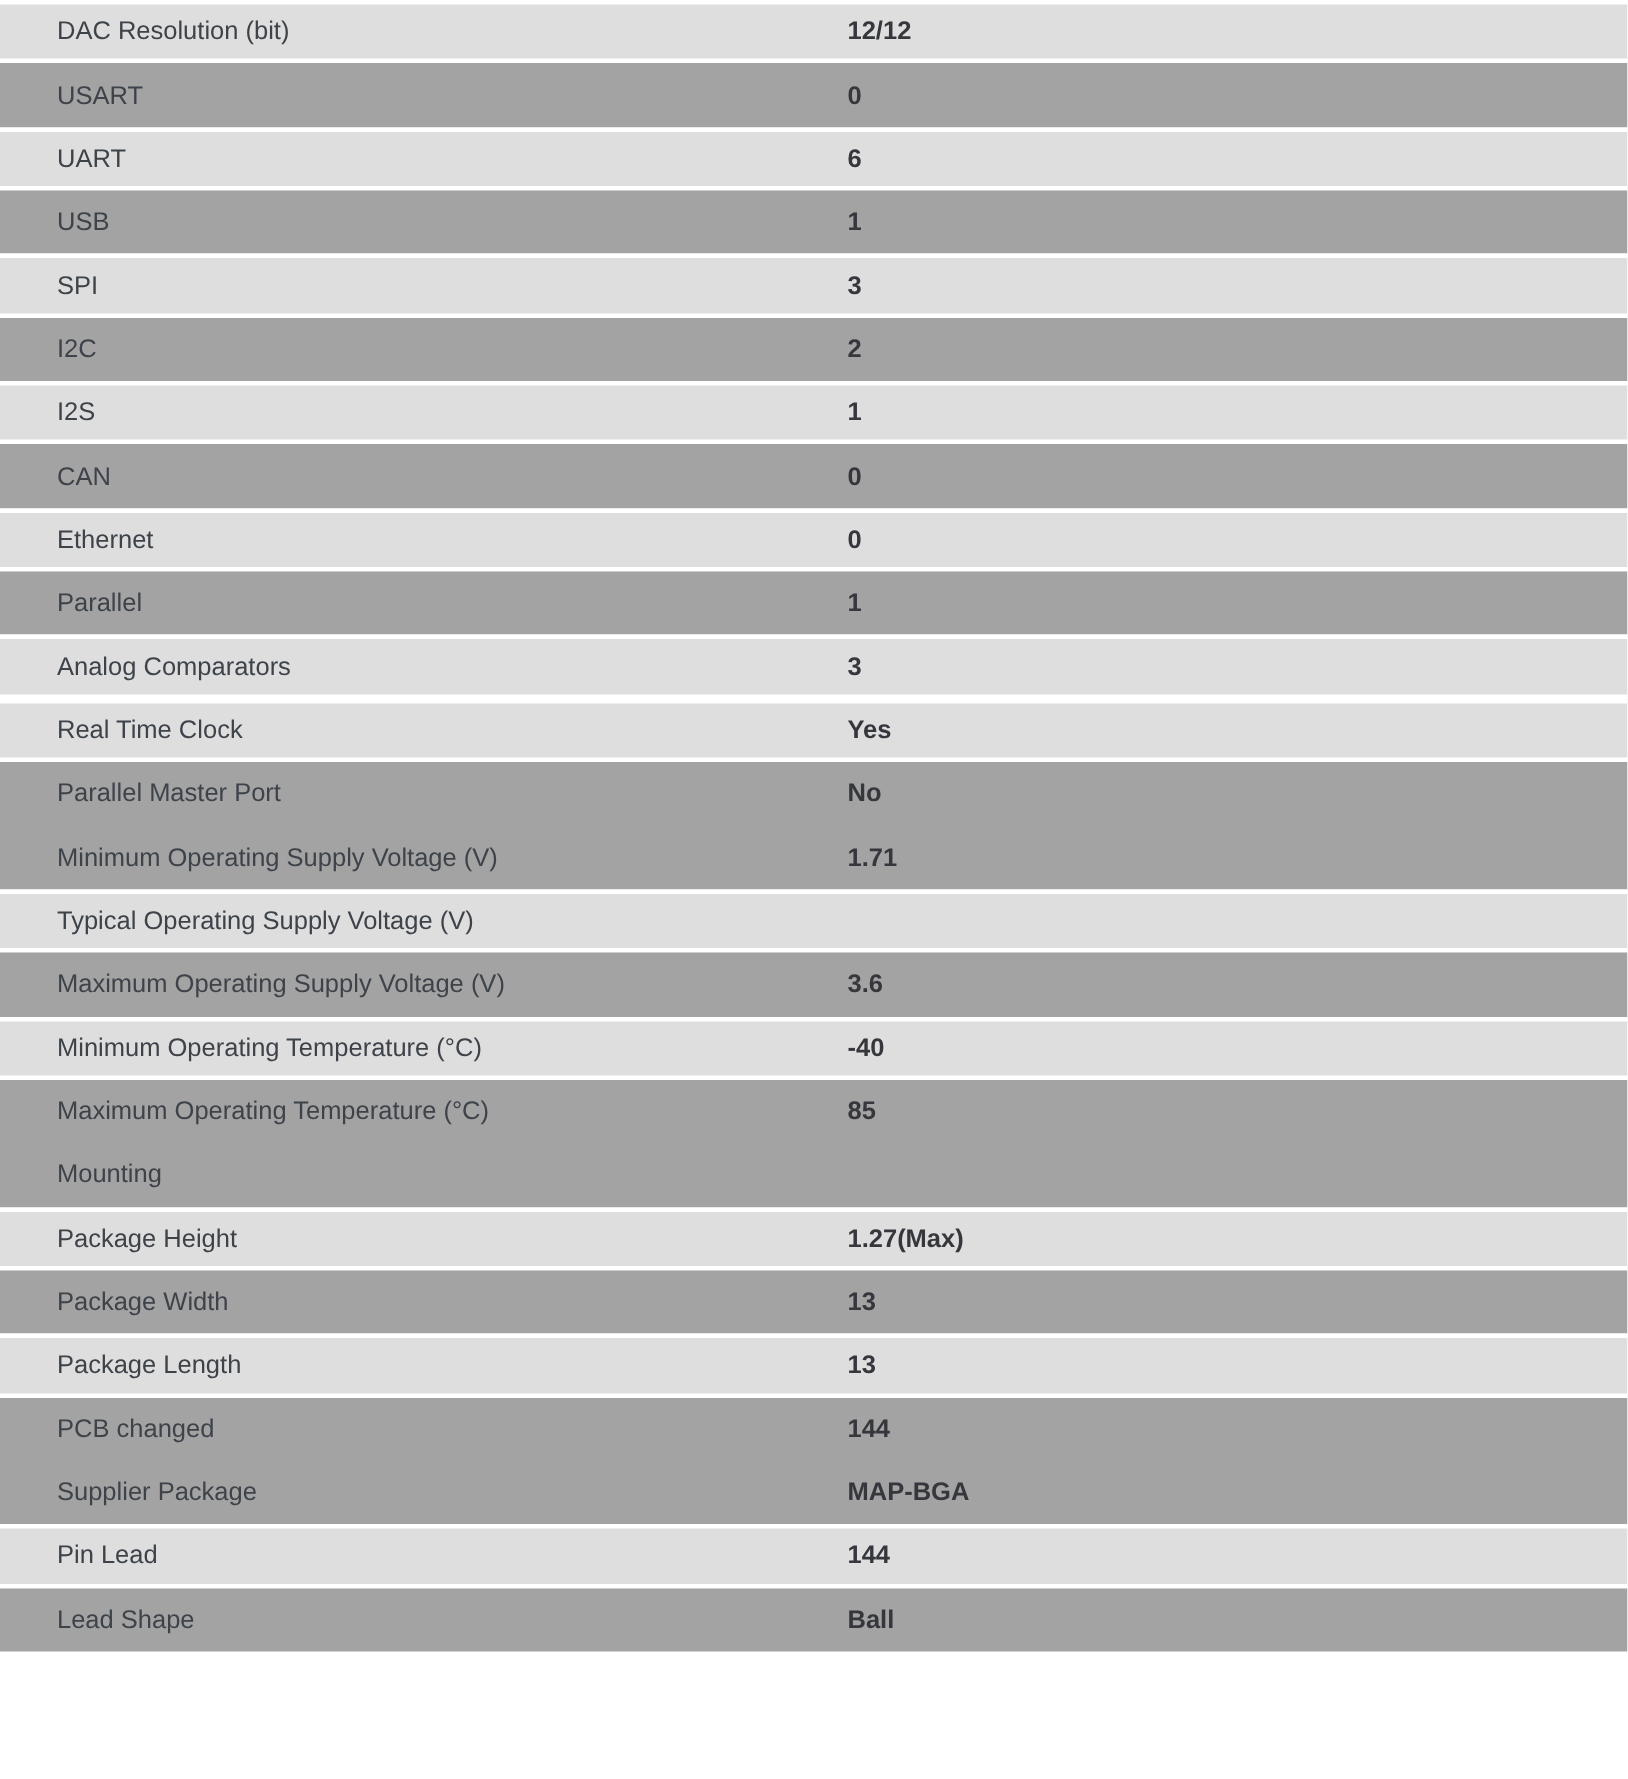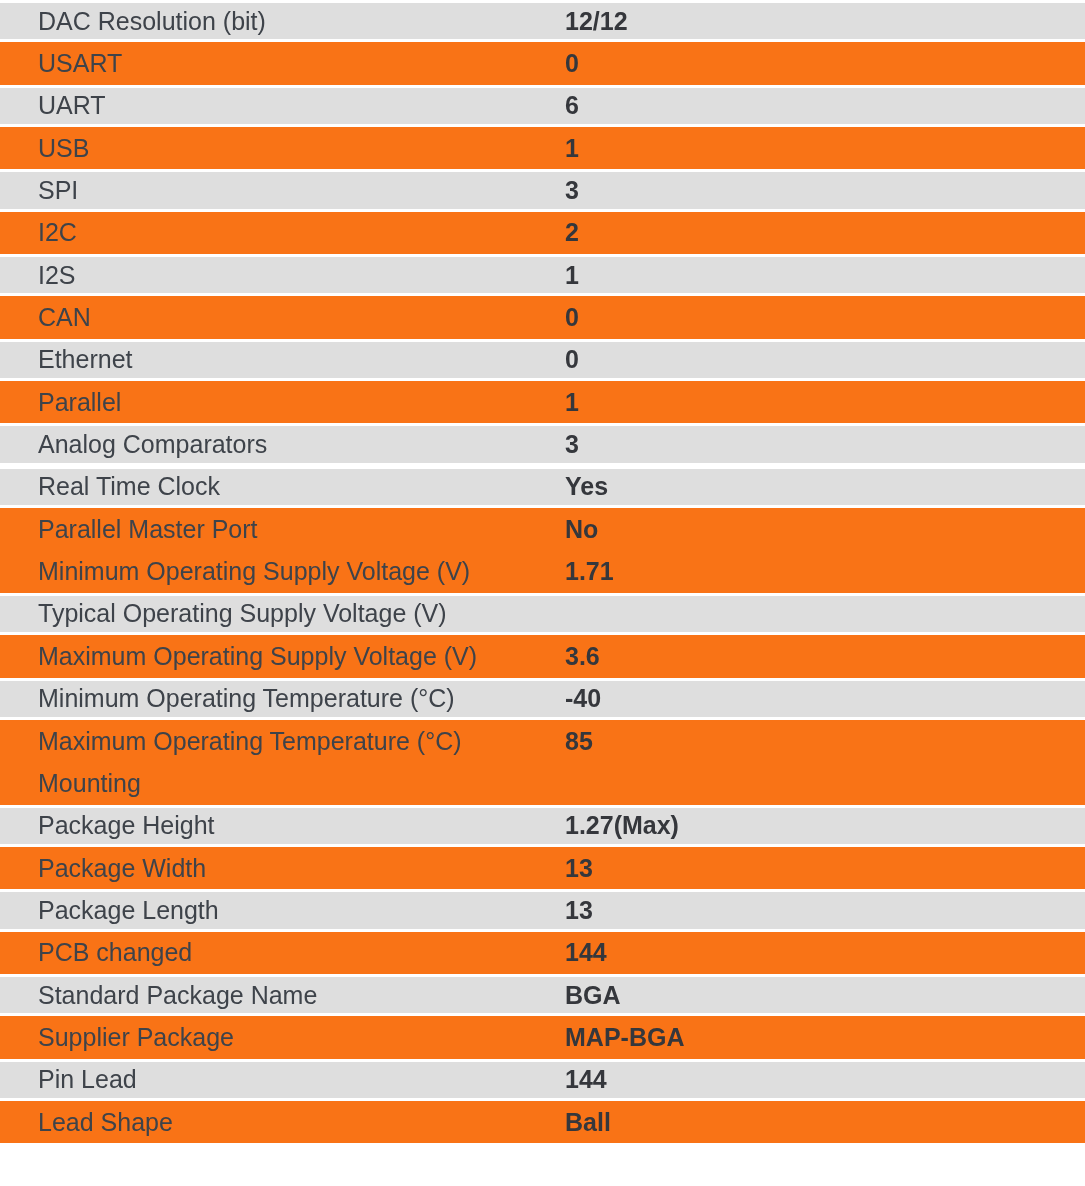--- a/index.html
+++ b/index.html
@@ -5,29 +5,29 @@
   html, body {
     margin: 0;
     padding: 0;
     background: #ffffff;
     width: 1085px;
   }
   .spec-table {
     width: 1085px;
     height: 1186px;
     font-family: "Liberation Sans", sans-serif;
-    font-size: 25px;
+    font-size: 17px;
     overflow: hidden;
   }
   .spec-row {
     box-sizing: border-box;
     height: calc(1186px / 28);
     display: flex;
     align-items: center;
-    background: #f97316;
+    background: #a3a3a3;
   }
   .spec-row.striped {
     background: var(--stripe-bg, #dedede);
     border-top: 3px solid #ffffff;
     border-bottom: 3px solid #ffffff;
   }
   .spec-label {
     box-sizing: border-box;
     flex: 0 0 565px;
     padding-left: 38px;
@@ -131,24 +131,20 @@
     <div class="spec-value">13</div>
   </div>
     <div class="spec-row striped">
     <div class="spec-label">Package Length</div>
     <div class="spec-value">13</div>
   </div>
     <div class="spec-row">
     <div class="spec-label">PCB changed</div>
     <div class="spec-value">144</div>
   </div>
-    <div class="spec-row striped">
-    <div class="spec-label">Standard Package Name</div>
-    <div class="spec-value">BGA</div>
-  </div>
     <div class="spec-row">
     <div class="spec-label">Supplier Package</div>
     <div class="spec-value">MAP-BGA</div>
   </div>
     <div class="spec-row striped">
     <div class="spec-label">Pin Lead</div>
     <div class="spec-value">144</div>
   </div>
     <div class="spec-row">
     <div class="spec-label">Lead Shape</div>

